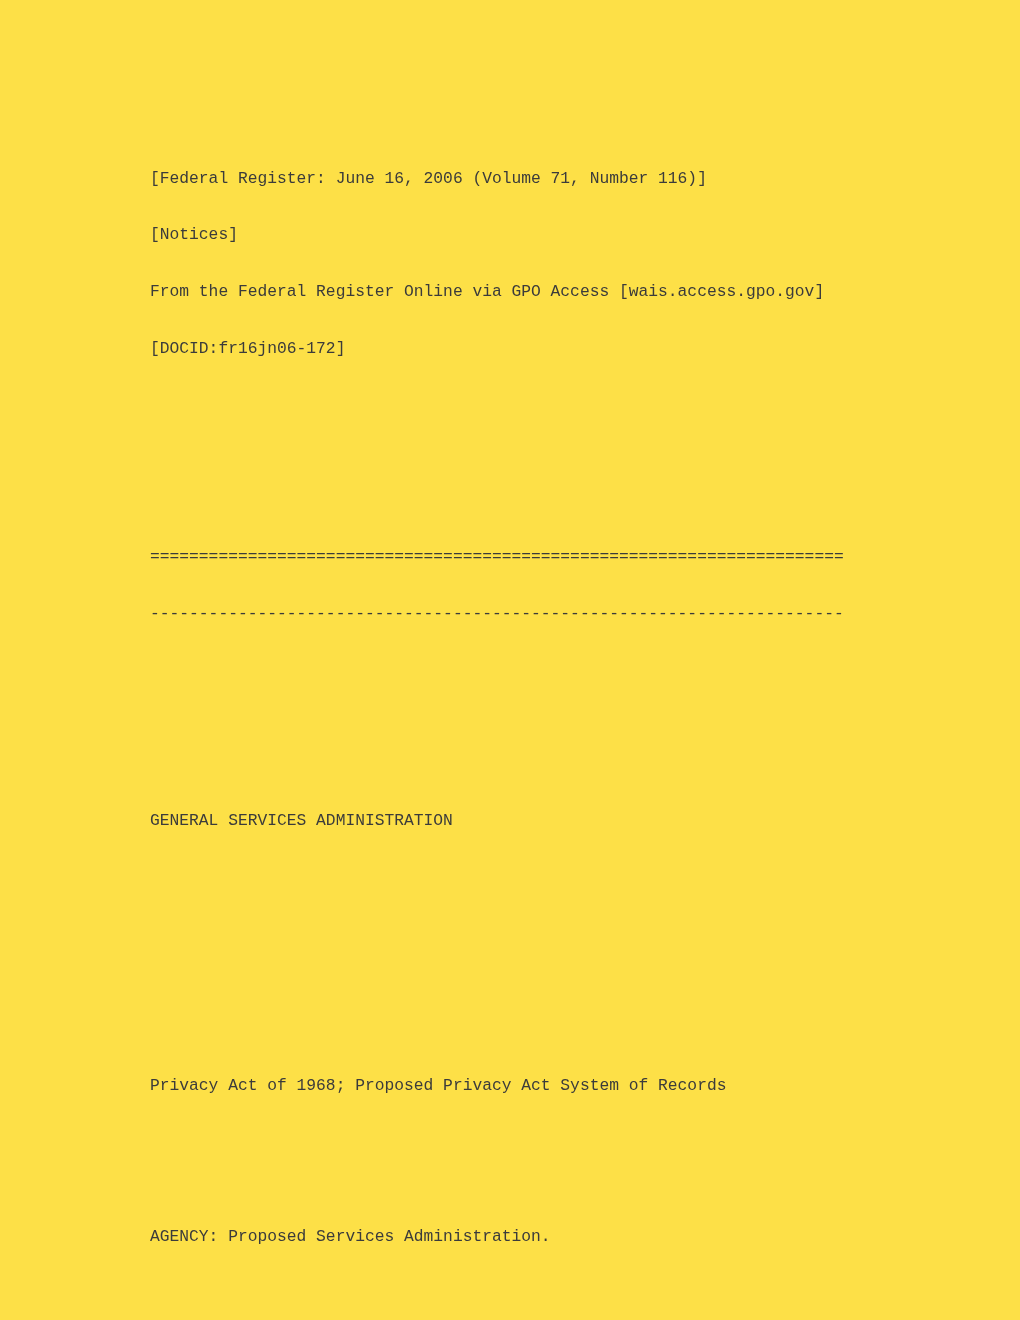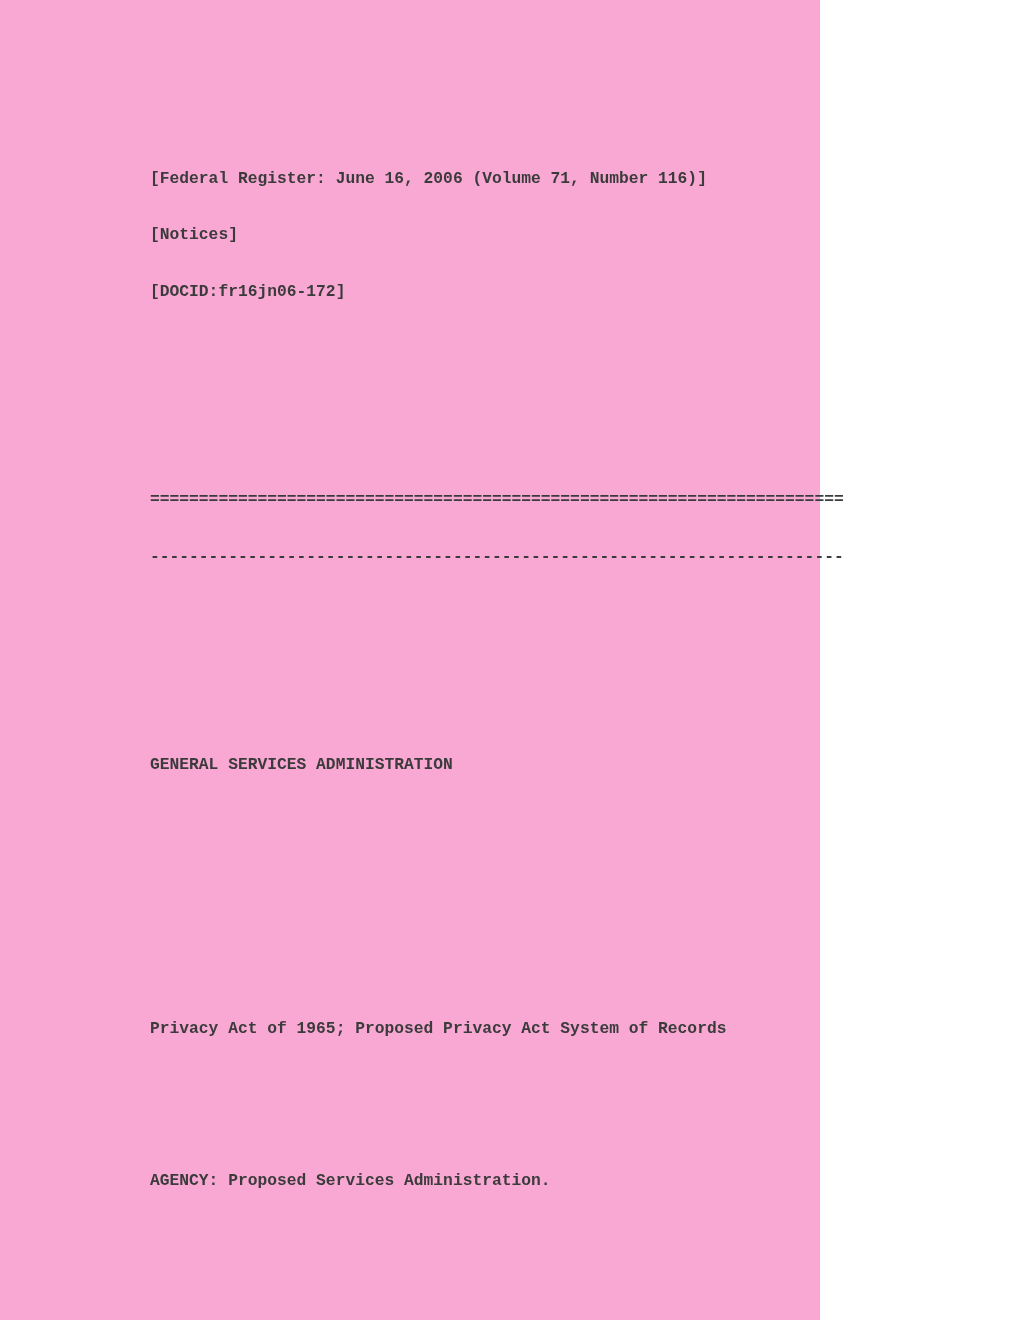--- a/index.html
+++ b/index.html
@@ -9,24 +9,23 @@
     background: #ffffff;
   }
   body {
     width: 1020px;
     height: 1320px;
     overflow: hidden;
     font-family: "Liberation Mono", "DejaVu Sans Mono", monospace;
   }
   #page {
     position: relative;
-    width: 820px;
+    width: 1020px;
     height: 1320px;
-    background: #f9a8d4;
-    font-weight: bold;
+    background: #fde047;
   }
   #doc {
     position: absolute;
     left: 150px;
     top: 113px;
     width: 730px;
     font-family: "Liberation Mono", "DejaVu Sans Mono", monospace;
     font-size: 16.3px;
     line-height: 18.9px;
     color: #3b3b3b;
@@ -52,38 +51,39 @@
   }
 </style>
 </head>
 <body>
 
 <div id="page">
   <div id="doc">
 
     <div class="blk">[Federal Register: June 16, 2006 (Volume 71, Number 116)]</div>
     <div class="blk">[Notices]</div>
+    <div class="blk">From the Federal Register Online via GPO Access [wais.access.gpo.gov]</div>
     <div class="blk">[DOCID:fr16jn06-172]</div>
 
     <div class="spacer"> </div>
     <div class="spacer"> </div>
 
     <div class="rule">=======================================================================</div>
     <div class="rule">-----------------------------------------------------------------------</div>
 
     <div class="spacer"> </div>
     <div class="spacer"> </div>
 
     <div class="blk">GENERAL SERVICES ADMINISTRATION</div>
 
     <div class="spacer"> </div>
     <div class="spacer"> </div>
     <div class="spacer"> </div>
 
-    <div class="blk">Privacy Act of 1965; Proposed Privacy Act System of Records</div>
+    <div class="blk">Privacy Act of 1968; Proposed Privacy Act System of Records</div>
 
     <div class="spacer"> </div>
 
     <div class="blk">AGENCY: Proposed Services Administration.</div>
 
     
 
     
 
     

